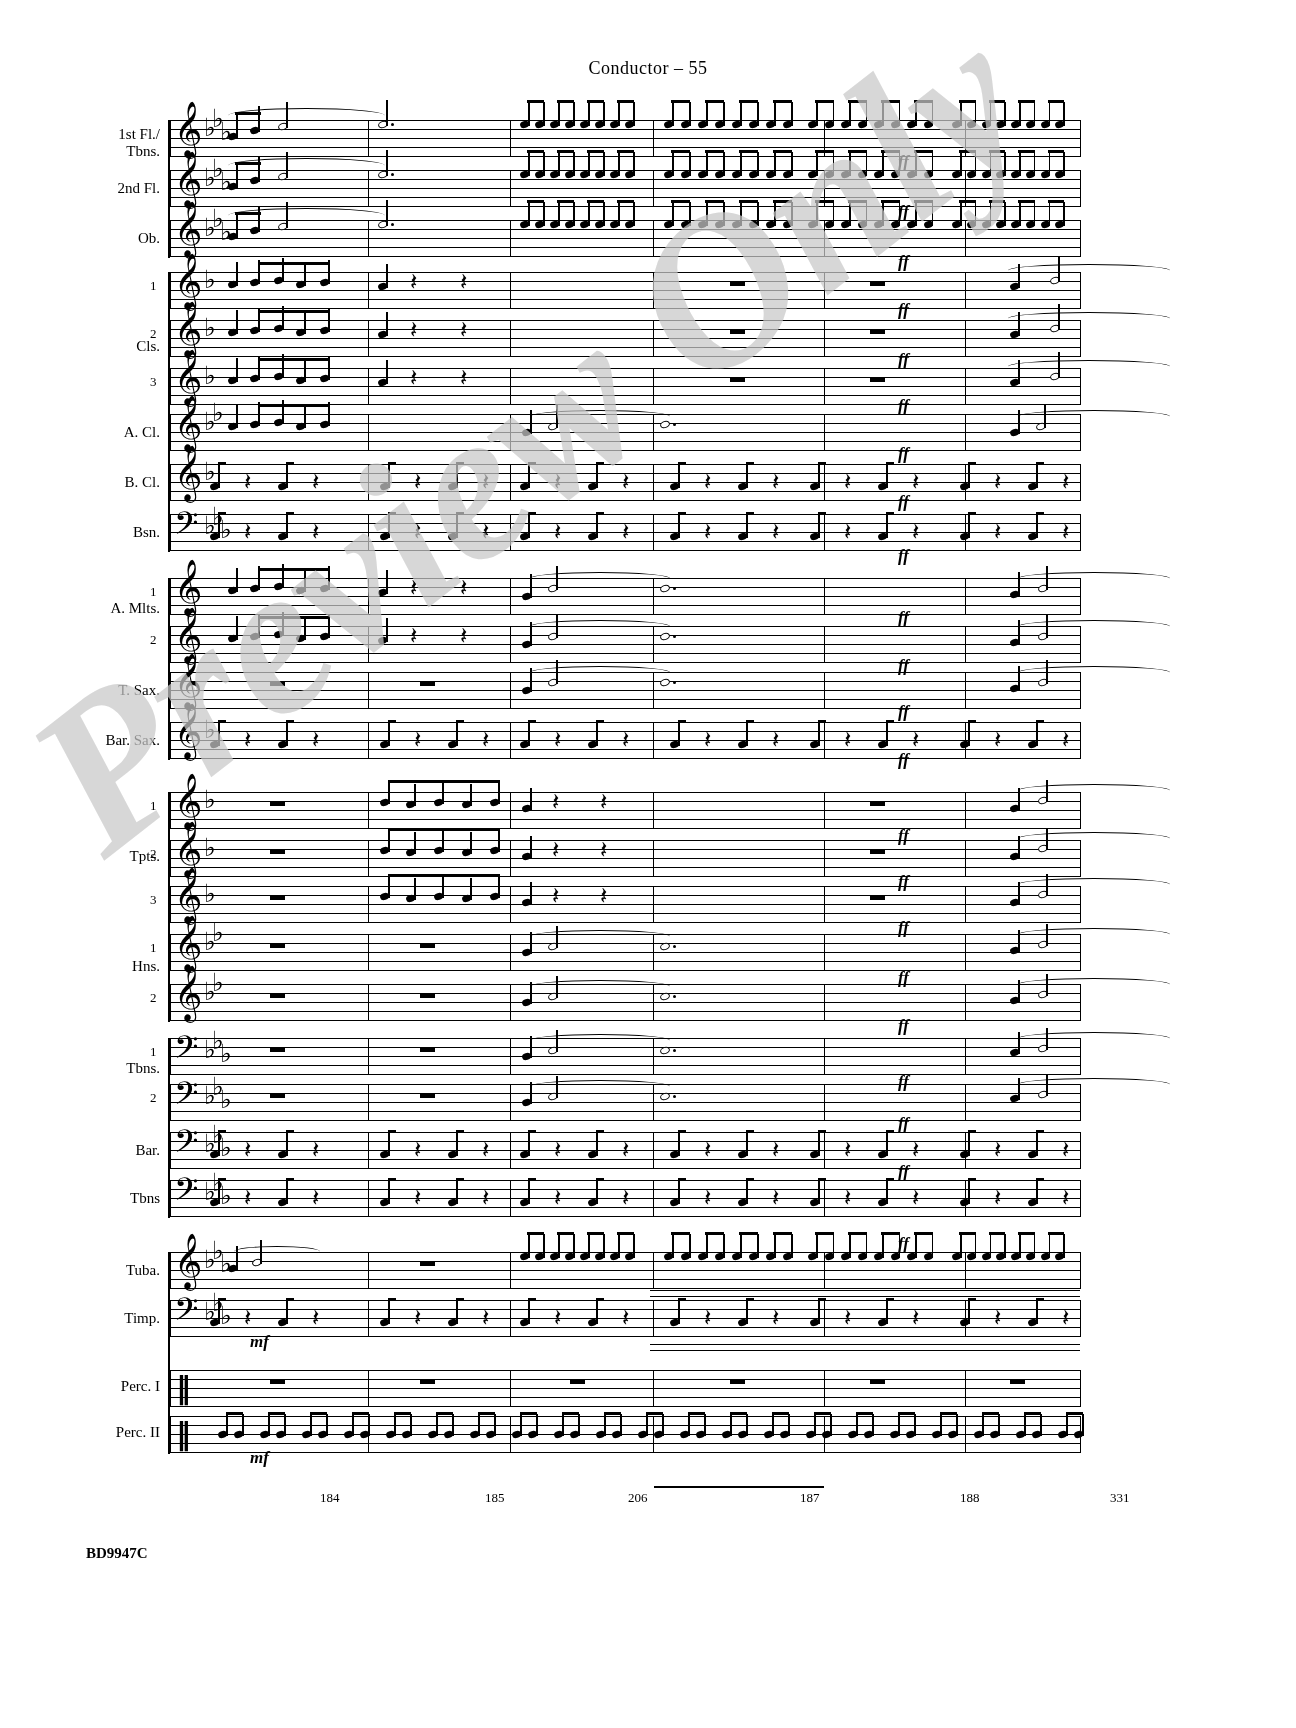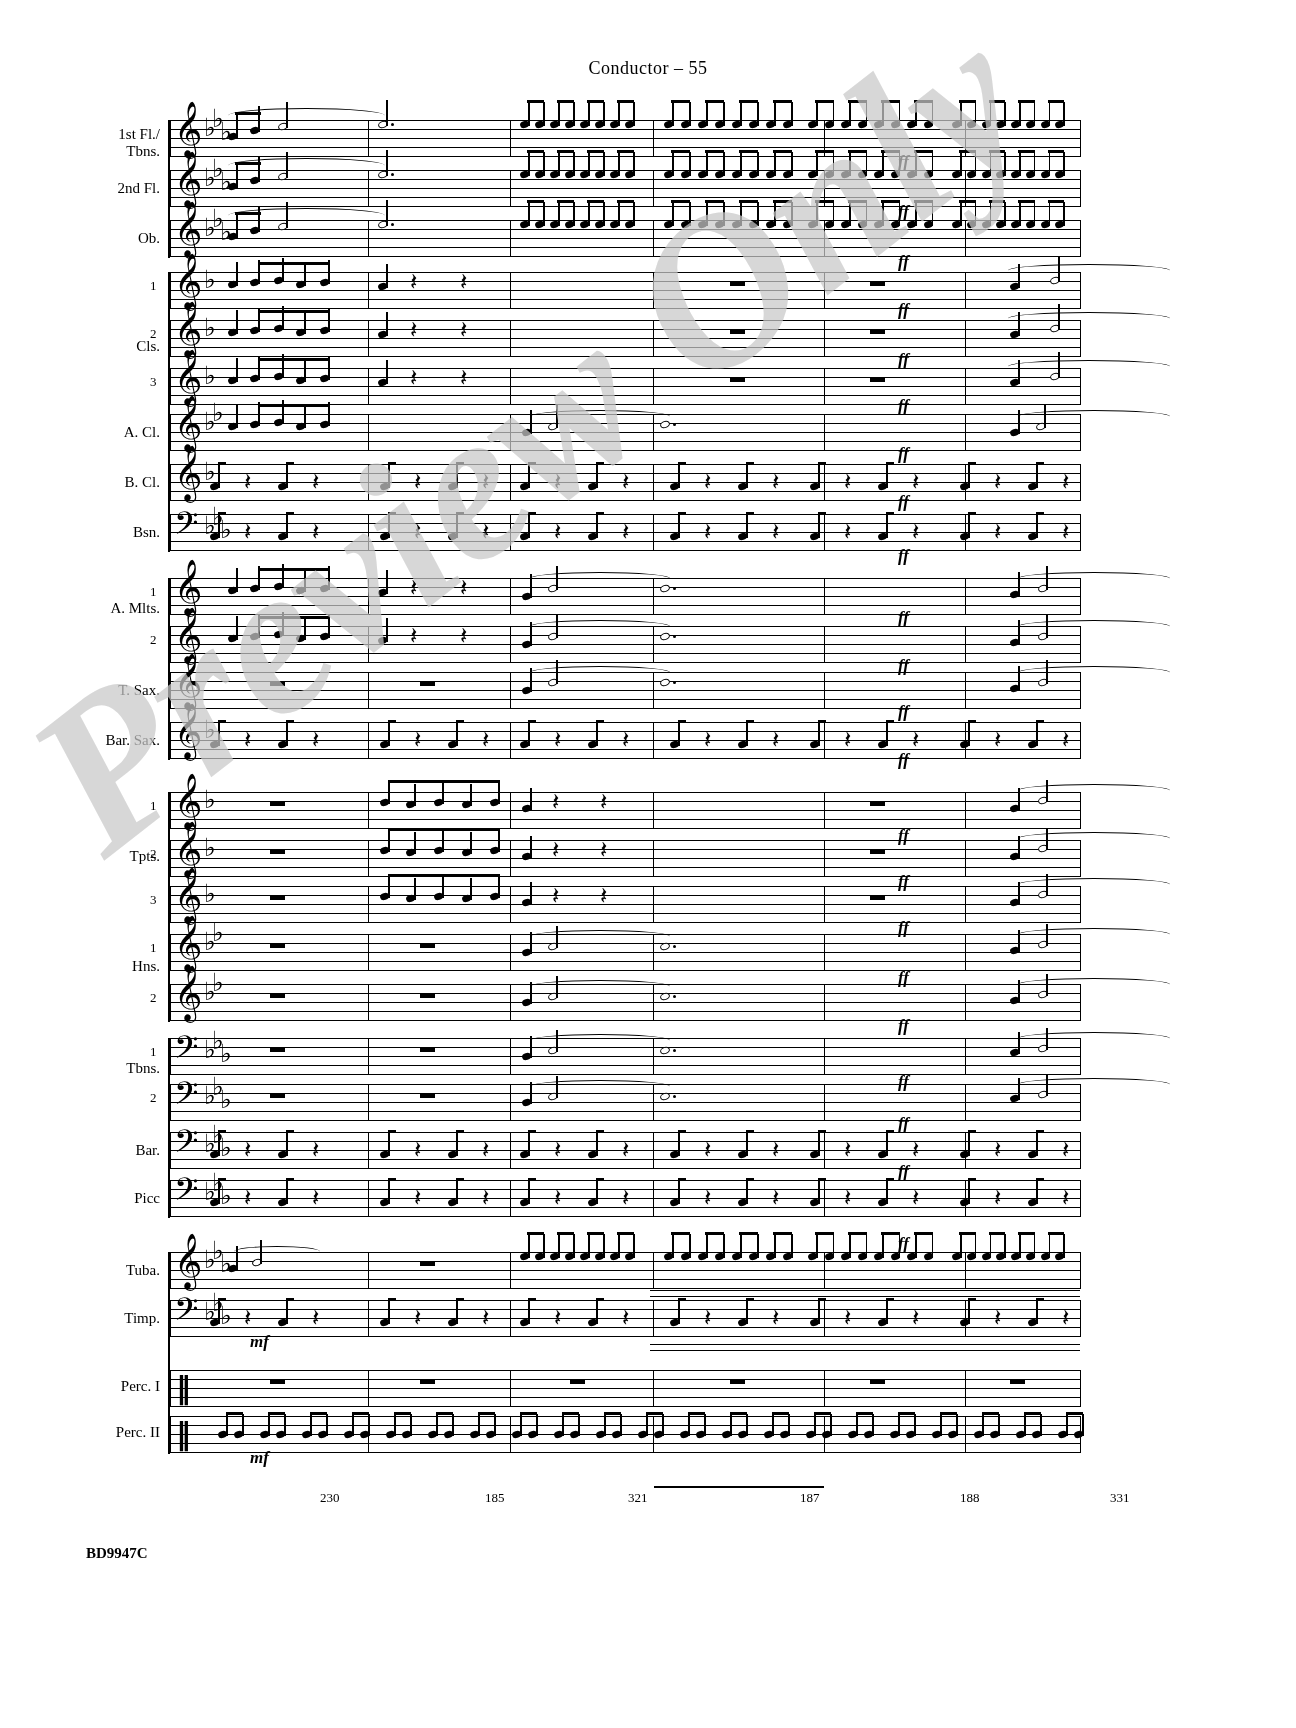--- a/index.html
+++ b/index.html
@@ -773,21 +773,21 @@
     <div class="inst-label" style="right: 1136px; top: 958px; width: 120px;">
       <div>Hns.</div>
     </div>
     <div class="inst-label" style="right: 1136px; top: 1060px; width: 120px;">
       <div>Tbns.</div>
     </div>
     <div class="inst-label" style="right: 1136px; top: 1142px; width: 120px;">
       <div>Bar.</div>
     </div>
     <div class="inst-label" style="right: 1136px; top: 1190px; width: 120px;">
-      <div>Picc</div>
+      <div>Tbns</div>
     </div>
     <div class="inst-label" style="right: 1136px; top: 1262px; width: 120px;">
       <div>Tuba.</div>
     </div>
     <div class="inst-label" style="right: 1136px; top: 1310px; width: 120px;">
       <div>Timp.</div>
     </div>
     <div class="inst-label" style="right: 1136px; top: 1378px; width: 120px;">
       <div>Perc. I</div>
     </div>
@@ -805,23 +805,23 @@
     <div class="group-number" style="left: 150px; top: 940px;">1</div>
     <div class="group-number" style="left: 150px; top: 990px;">2</div>
     <div class="group-number" style="left: 150px; top: 1044px;">1</div>
     <div class="group-number" style="left: 150px; top: 1090px;">2</div>
     <div class="sys-brace" style="top: 120px; height: 138px;"></div>
     <div class="sys-brace" style="top: 272px; height: 280px;"></div>
     <div class="sys-brace" style="top: 578px; height: 182px;"></div>
     <div class="sys-brace" style="top: 792px; height: 230px;"></div>
     <div class="sys-brace" style="top: 1038px; height: 180px;"></div>
     <div class="sys-brace" style="top: 1252px; height: 202px;"></div>
-    <div class="measure-num" style="left: 320px; top: 1490px;">230</div>
+    <div class="measure-num" style="left: 320px; top: 1490px;">184</div>
     <div class="measure-num" style="left: 485px; top: 1490px;">185</div>
-    <div class="measure-num" style="left: 628px; top: 1490px;">321</div>
+    <div class="measure-num" style="left: 628px; top: 1490px;">206</div>
     <div class="measure-num" style="left: 800px; top: 1490px;">187</div>
     <div class="measure-num" style="left: 960px; top: 1490px;">188</div>
     <div class="measure-num" style="left: 1110px; top: 1490px;">331</div>
     <div class="dyn" style="left: 898px; top: 152px;">ff</div>
     <div class="dyn" style="left: 898px; top: 202px;">ff</div>
     <div class="dyn" style="left: 898px; top: 252px;">ff</div>
     <div class="dyn" style="left: 898px; top: 300px;">ff</div>
     <div class="dyn" style="left: 898px; top: 350px;">ff</div>
     <div class="dyn" style="left: 898px; top: 396px;">ff</div>
     <div class="dyn" style="left: 898px; top: 444px;">ff</div>

